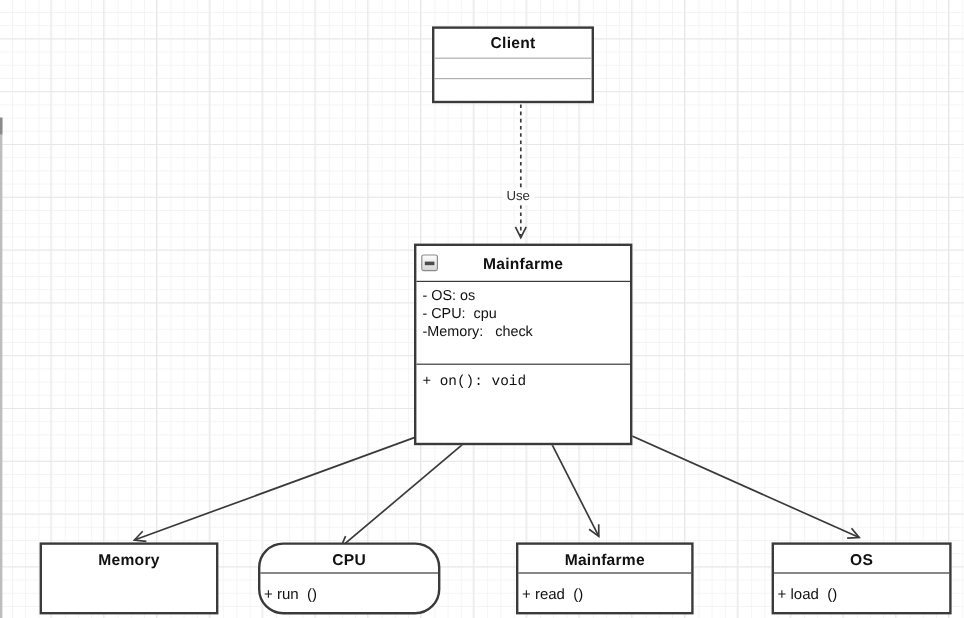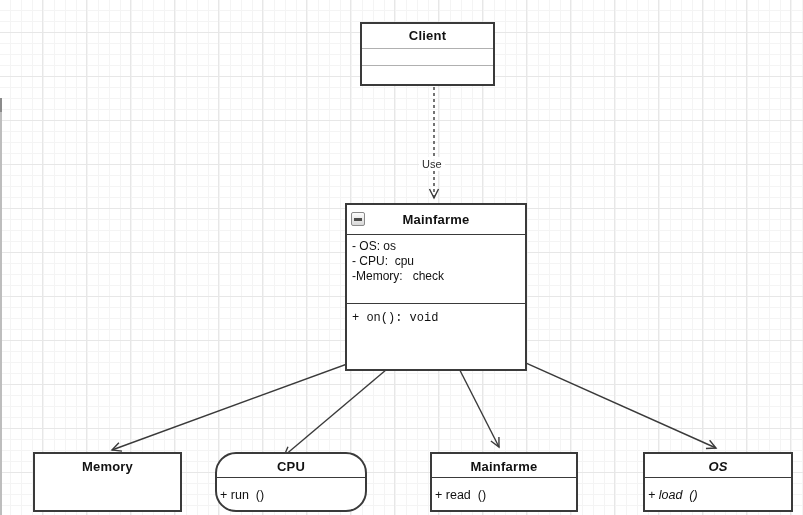--- a/index.html
+++ b/index.html
@@ -39,21 +39,21 @@
   
   .bottom-class{top:452px;height:60px;}
   .bottom-class .title{height:23px;line-height:25px;}
   .bottom-class .method{
     border-top:1px solid #3a3a3a;height:33px;display:flex;align-items:center;
     padding-left:3px;font-size:12.5px;white-space:pre;
   }
   #memory{left:33px;width:149px;}
   #cpu{left:215px;width:152px;border-radius:21px;}
   #harddisk{left:430px;width:148px;}
-  #os{left:643px;width:150px;font-style:italic;}
+  #os{left:643px;width:150px;}
   
   #edges{position:absolute;left:0;top:0;width:803px;height:515px;}
   .edge-label{
     position:absolute;left:419px;top:129px;background:rgba(255,255,255,.92);
     font-size:11px;color:#2e2e2e;padding:0 3px;line-height:14px;margin-top:28px;
   }
   
   .window-edge{position:absolute;left:0;top:98px;width:2px;height:417px;background:#bdbdbd;}
   .window-edge-dark{position:absolute;left:0;top:98px;width:2px;height:14px;background:#8b8b8b;}
 </style>

